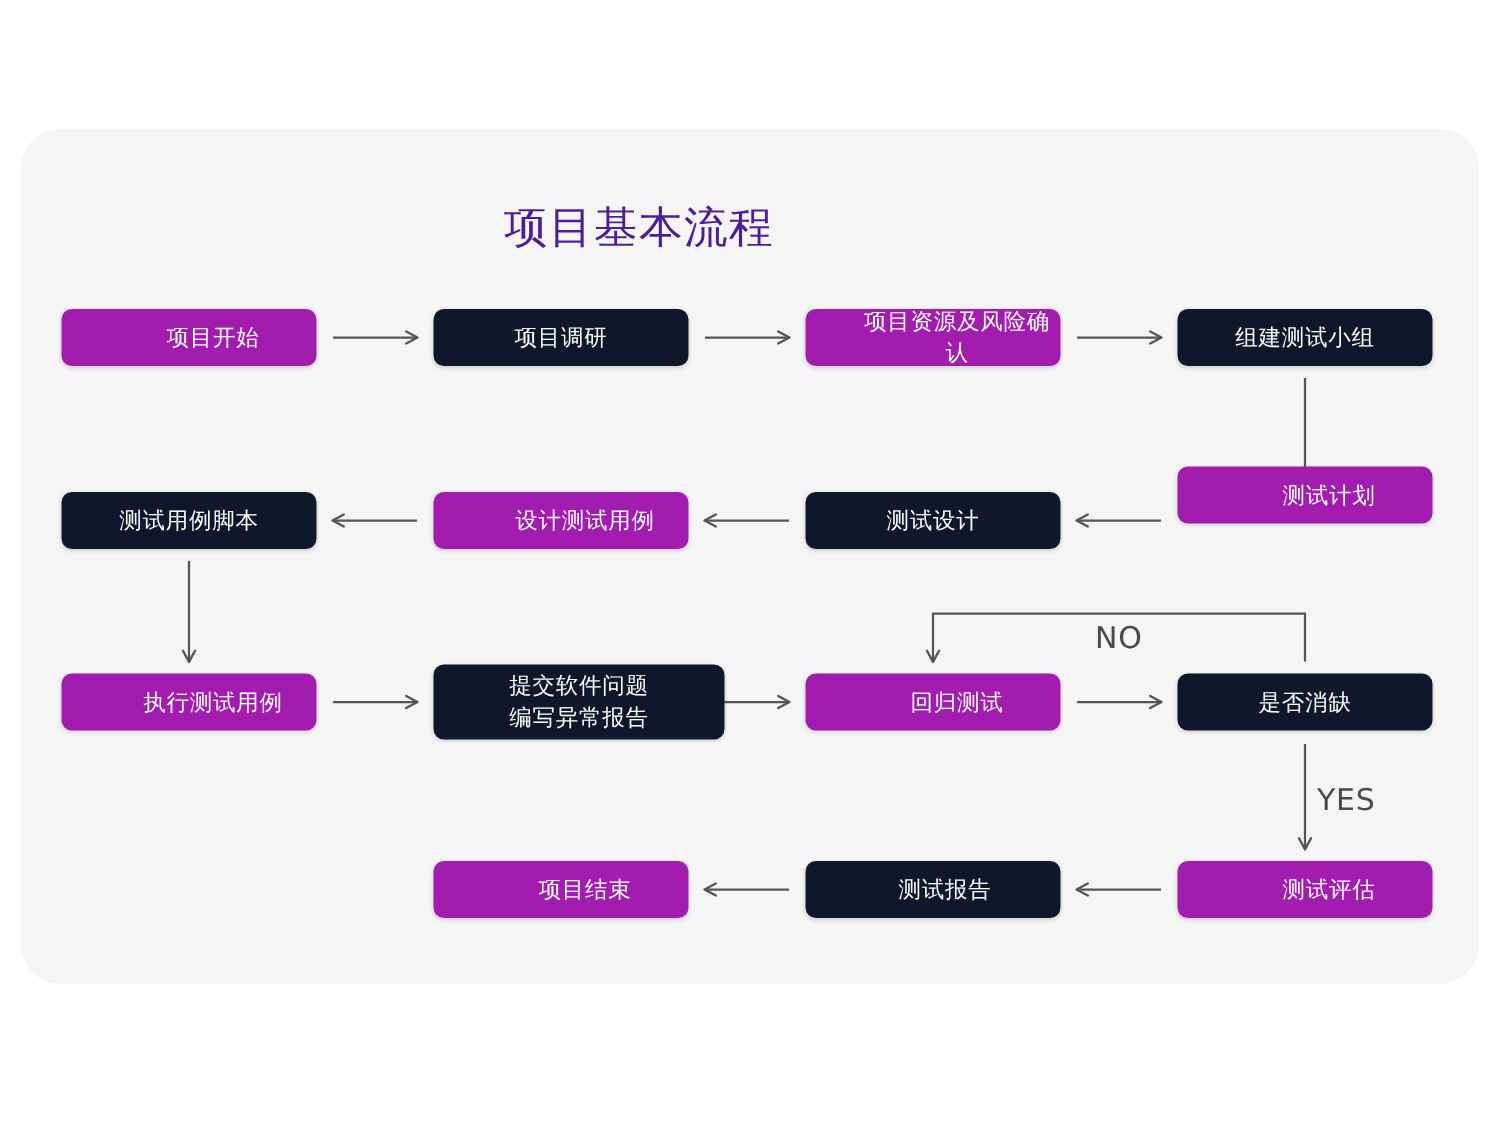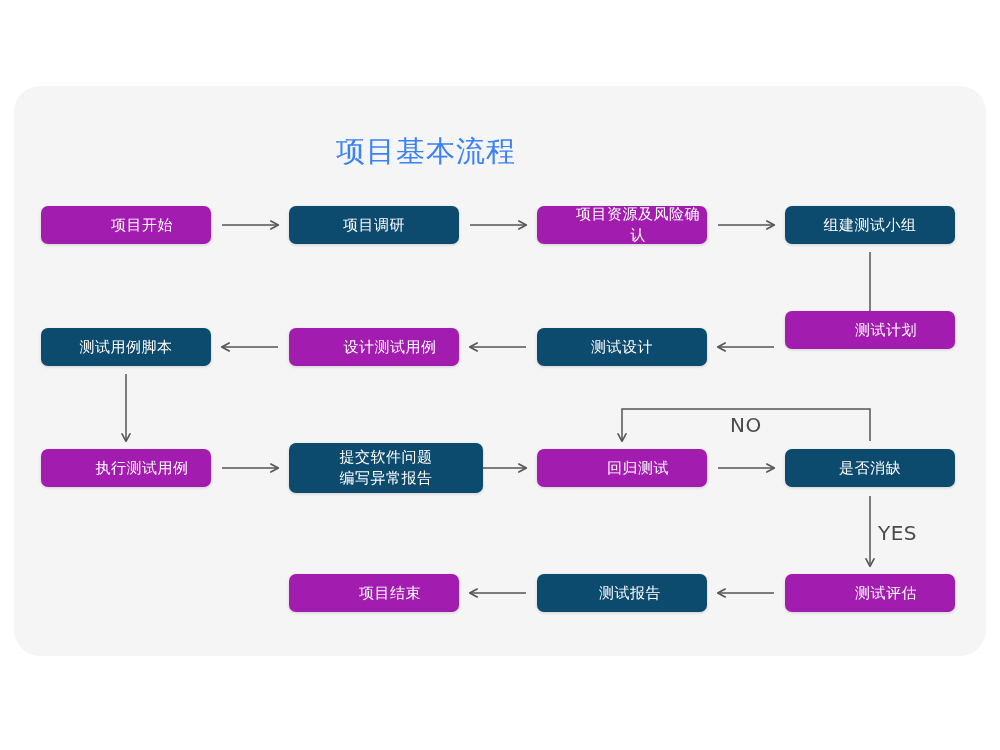--- a/index.html
+++ b/index.html
@@ -28,40 +28,40 @@
     border-radius: 26px;
   }
   .title {
     position: absolute;
     left: 0;
     top: 132px;
     width: 852px;
     text-align: center;
     font-size: 29px;
     letter-spacing: 1px;
-    color: #3b82f6;
+    color: #4c1d95;
     font-family: "DejaVu Sans", "Liberation Sans", sans-serif;
   }
   .node {
     position: absolute;
     box-sizing: border-box;
     border-radius: 7px;
     color: #ffffff;
     display: flex;
     align-items: center;
     justify-content: center;
     text-align: center;
     font-size: 15px;
     line-height: 21px;
     letter-spacing: 0.5px;
     box-shadow: 0 1px 3px rgba(0,0,0,0.16);
     white-space: pre-line;
   }
   .node.purple { background: #a21caf; padding-left: 32px; }
-  .node.gray   { background: #0c4a6e; }
+  .node.gray   { background: #0f172a; }
 
   svg.links {
     position: absolute;
     left: 0;
     top: 0;
     width: 1000px;
     height: 750px;
     overflow: visible;
     pointer-events: none;
   }

